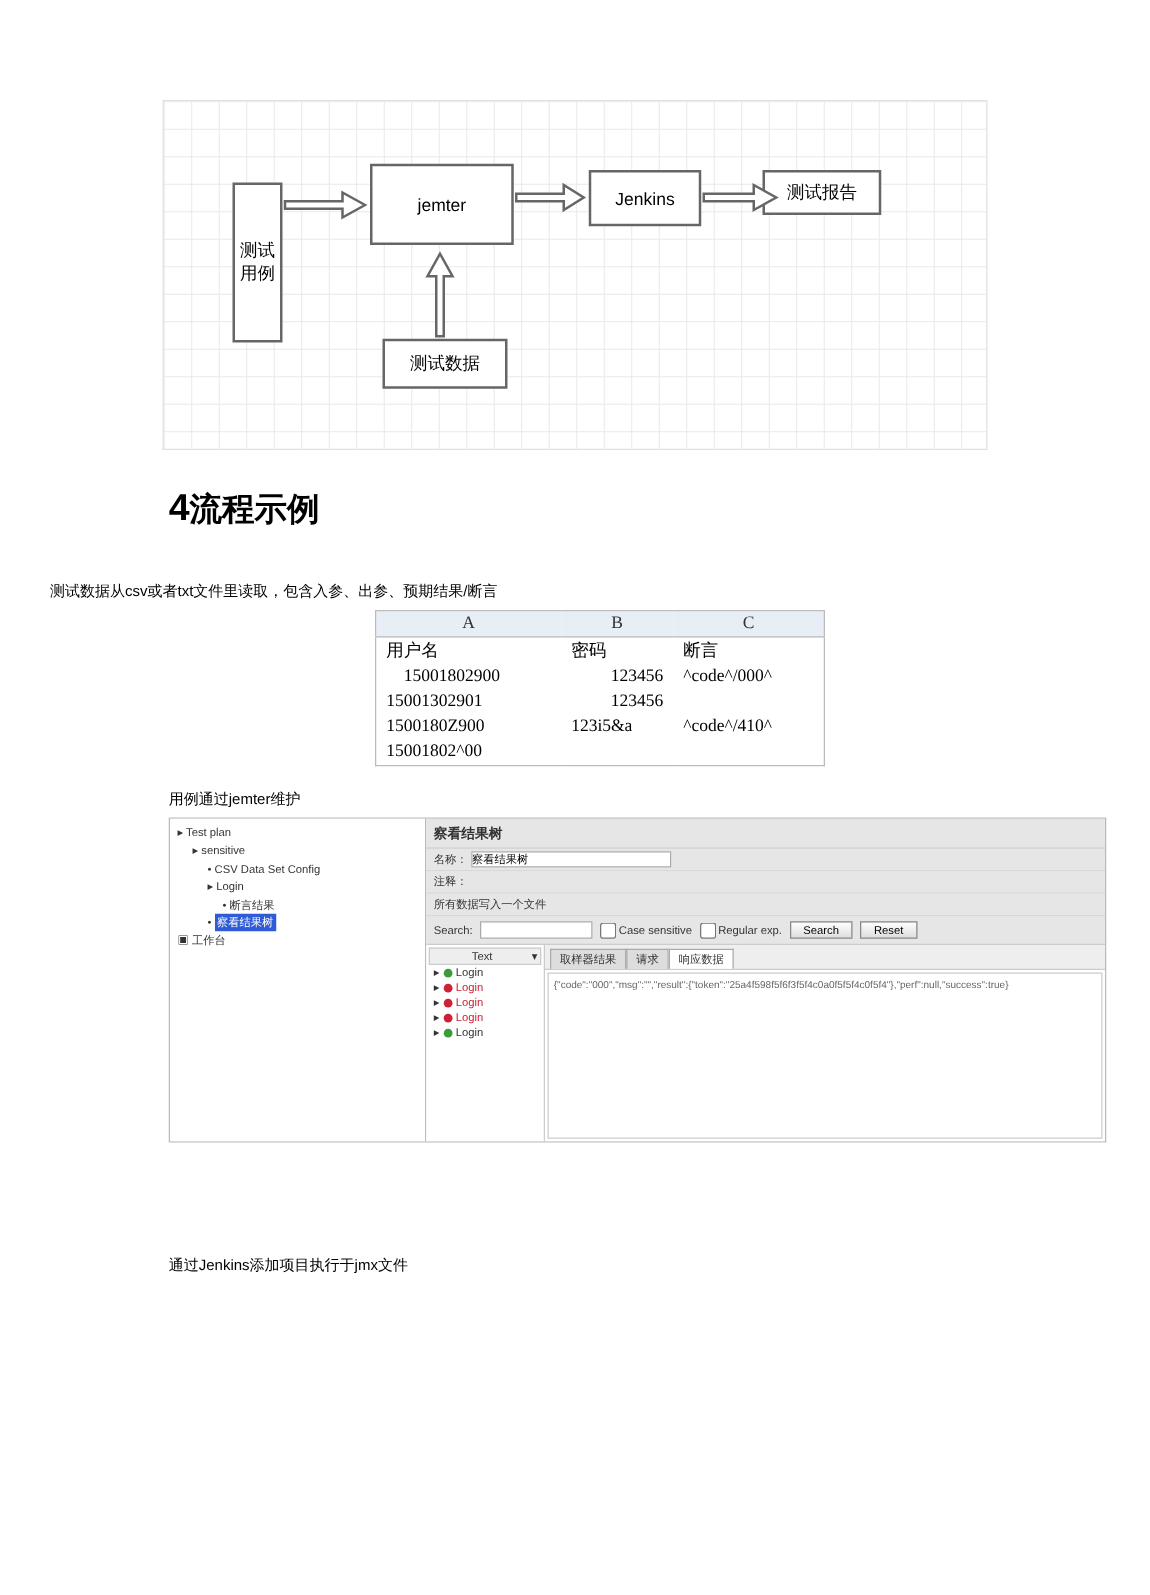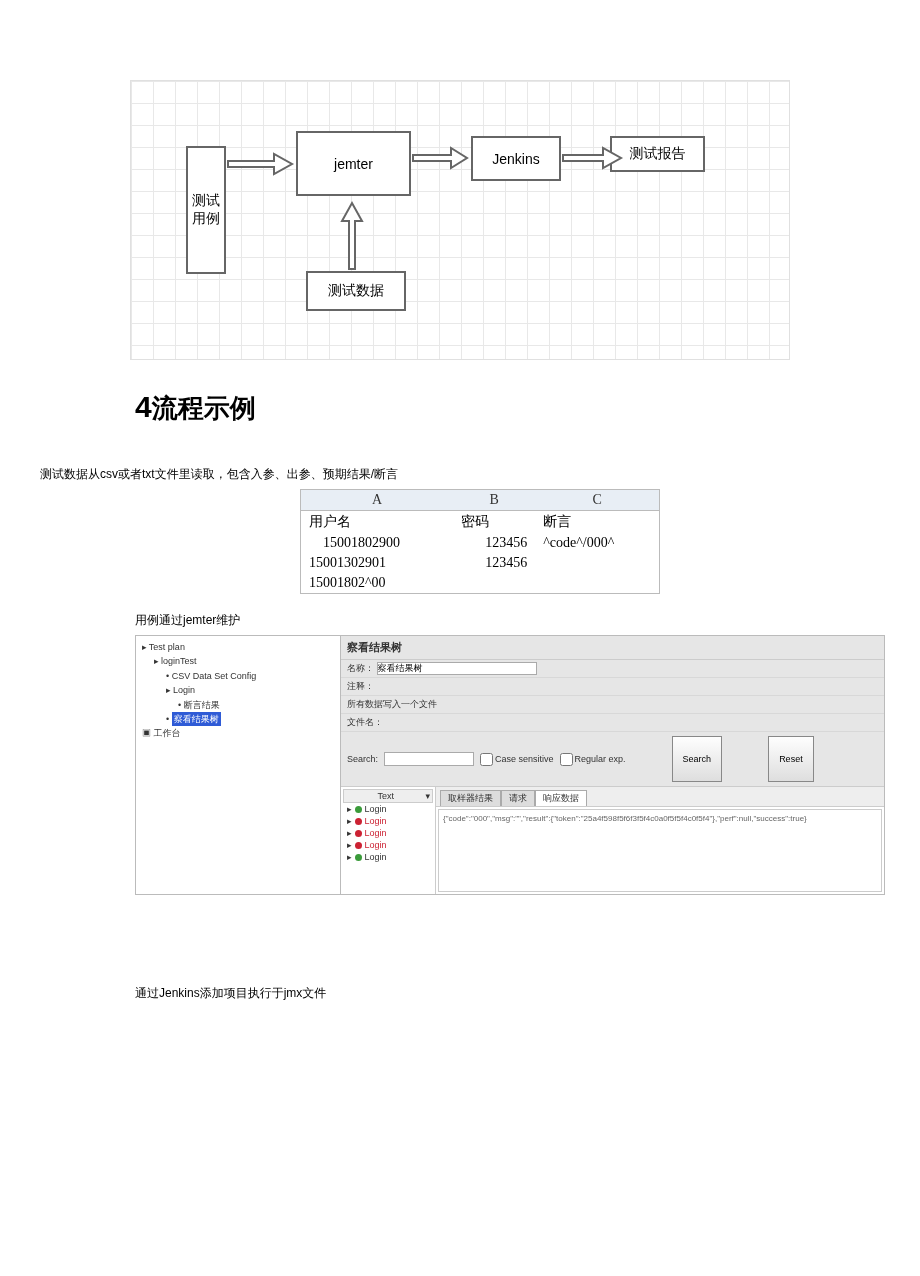--- a/index.html
+++ b/index.html
@@ -102,21 +102,21 @@
     .jm-field input[type=text] {
       width: 160px; font-size: 9px; height: 13px; border: 1px solid #aaa;
     }
     .jm-srch {
       padding: 4px 6px; background: #e6e6e6; border-bottom: 1px solid #ccc;
       display: flex; align-items: center; gap: 6px;
     }
     .jm-srch input[type=text] { width: 90px; height: 14px; border: 1px solid #aaa; }
     .jm-srch label { display: flex; align-items: center; gap: 2px; }
     .jm-srch button {
-      font-size: 9px; padding: 17px 10px; border: 1px solid #888; background: linear-gradient(#fefefe,#dedede); margin-left: 40px;
+      font-size: 9px; padding: 1px 10px; border: 1px solid #888; background: linear-gradient(#fefefe,#dedede);
     }
     .jm-body { flex: 1; display: flex; background: #fff; }
     .jm-results {
       width: 95px; border-right: 1px solid #ccc; font-size: 9px; padding: 2px; text-align: center;
     }
     .jm-results .hd { border: 1px solid #ccc; padding: 1px 2px; background: #eee; display:flex; }
     .jm-results .hd span:first-child { flex:1; }
     .jm-results .row { padding: 1px 4px; display:flex; align-items:center; gap:3px; }
     .dot { width:7px; height:7px; border-radius:50%; display:inline-block; }
     .g { background:#3a9b3a; }
@@ -184,52 +184,54 @@
         <td style="text-indent:14px">15001802900</td>
         <td style="text-align:right">123456</td>
         <td>^code^/000^</td>
       </tr>
   <tr>
         <td>15001302901</td>
         <td style="text-align:right">123456</td>
         <td></td>
       </tr>
   <tr>
+        <td>1500180Z900</td>
+        <td>123i5&amp;a</td>
+        <td>^code^/410^</td>
+      </tr>
+  <tr>
         <td>15001802^00</td>
         <td></td>
         <td></td>
       </tr>
 </tbody>
   </table>
 
 <div class="para para2">用例通过jemter维护</div>
 
 <div class="jmeter">
   <div class="jm-tree">
     <div class="tnode i0">▸ <span>Test plan</span></div>
-    <div class="tnode i1">▸ <span>loginTest</span></div>
+    <div class="tnode i1">▸ <span>sensitive</span></div>
     <div class="tnode i2">• <span>CSV Data Set Config</span></div>
     <div class="tnode i2">▸ <span>Login</span></div>
     <div class="tnode i3">• <span>断言结果</span></div>
     <div class="tnode i2">• <span class="hl">察看结果树</span></div>
     <div class="tnode i0">▣ <span>工作台</span></div>
   </div>
   <div class="jm-main">
     <div class="jm-title">察看结果树</div>
     <div class="jm-field">
       <span>名称：</span>
       <input type="text" value="察看结果树" style="">
     </div>
     <div class="jm-field">
       <span>注释：</span>
     </div>
     <div class="jm-field">所有数据写入一个文件</div>
-    <div class="jm-field">
-      <span>文件名：</span>
-    </div>
     <div class="jm-srch">
       <span>Search:</span>
       <input type="text" style="">
       <label>
           <input type="checkbox" style=""> 
           <span>Case sensitive</span>
         </label>
       <label>
           <input type="checkbox" style=""> 
           <span>Regular exp.</span>

